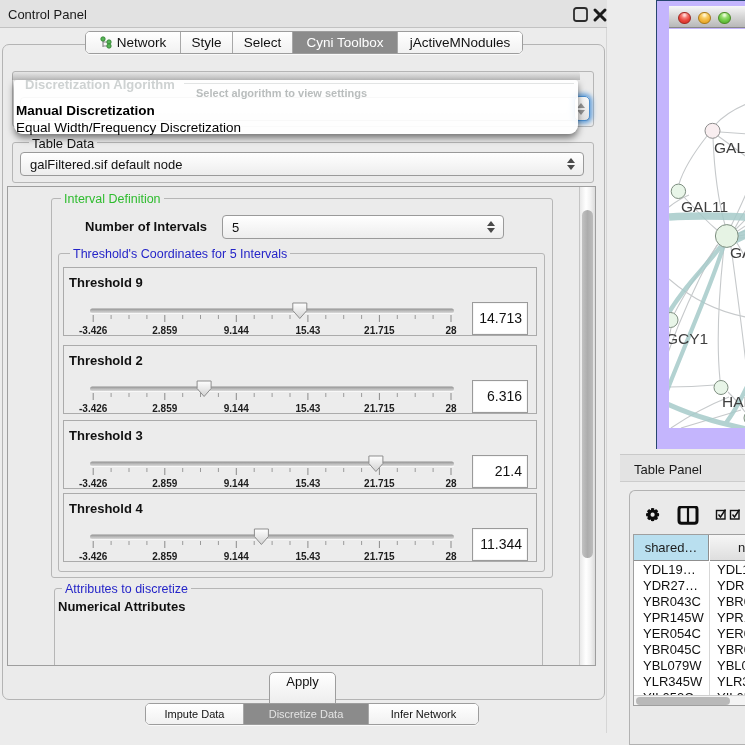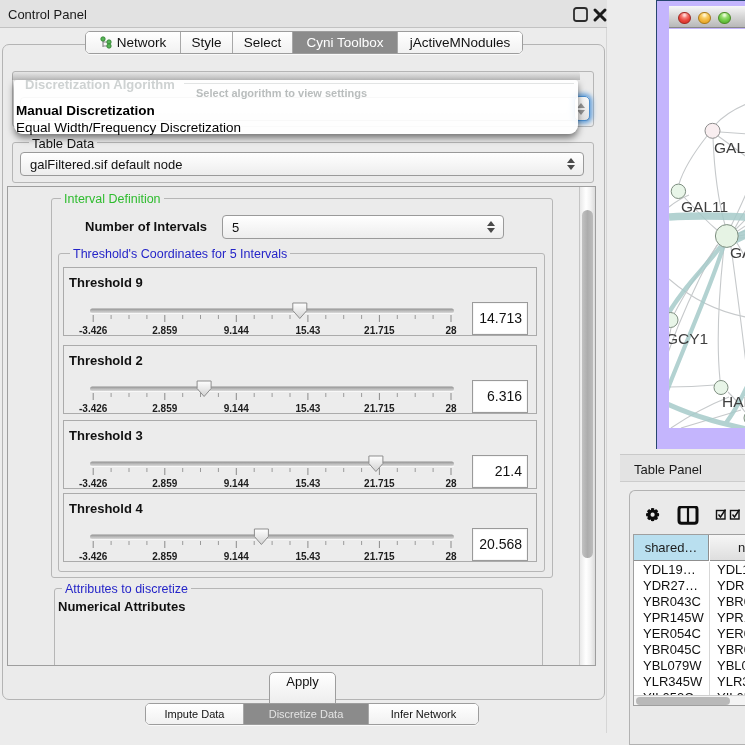--- a/index.html
+++ b/index.html
@@ -266,21 +266,21 @@
           <line x1="369.1" y1="17" x2="369.1" y2="21" stroke="#9a9a9a" stroke-width="1"></line>
           <line x1="387.0" y1="17" x2="387.0" y2="24" stroke="#8a8a8a" stroke-width="1"></line>
           <text x="29.2" y="35.5" text-anchor="middle" font-size="10" font-weight="bold" fill="#1c1c1c">-3.426</text>
           <text x="100.8" y="35.5" text-anchor="middle" font-size="10" font-weight="bold" fill="#1c1c1c">2.859</text>
           <text x="172.3" y="35.5" text-anchor="middle" font-size="10" font-weight="bold" fill="#1c1c1c">9.144</text>
           <text x="243.9" y="35.5" text-anchor="middle" font-size="10" font-weight="bold" fill="#1c1c1c">15.43</text>
           <text x="315.4" y="35.5" text-anchor="middle" font-size="10" font-weight="bold" fill="#1c1c1c">21.715</text>
           <text x="387.0" y="35.5" text-anchor="middle" font-size="10" font-weight="bold" fill="#1c1c1c">28</text>
           <path d="M 190.4 5 L 204.4 5 L 204.4 12.5 L 197.4 20.5 L 190.4 12.5 Z" fill="url(#thg)" stroke="#8d8d8d" stroke-width="1"></path>
         </svg>
-  <div class="tval">20.568</div>
+  <div class="tval">11.344</div>
 </div>
   
   <div class="group" style="left:46px;top:401px;width:489px;height:110px;">
     <div class="glabel" style="left:7px;color:#2525c8;">Attributes to discretize</div>
   </div>
   <div class="abs" style="left:50px;top:412px;font-size:13px;font-weight:bold;color:#111;">Numerical Attributes</div>
   <div id="vsb">
         <div class="thumb"></div>
       </div>
 </div>

